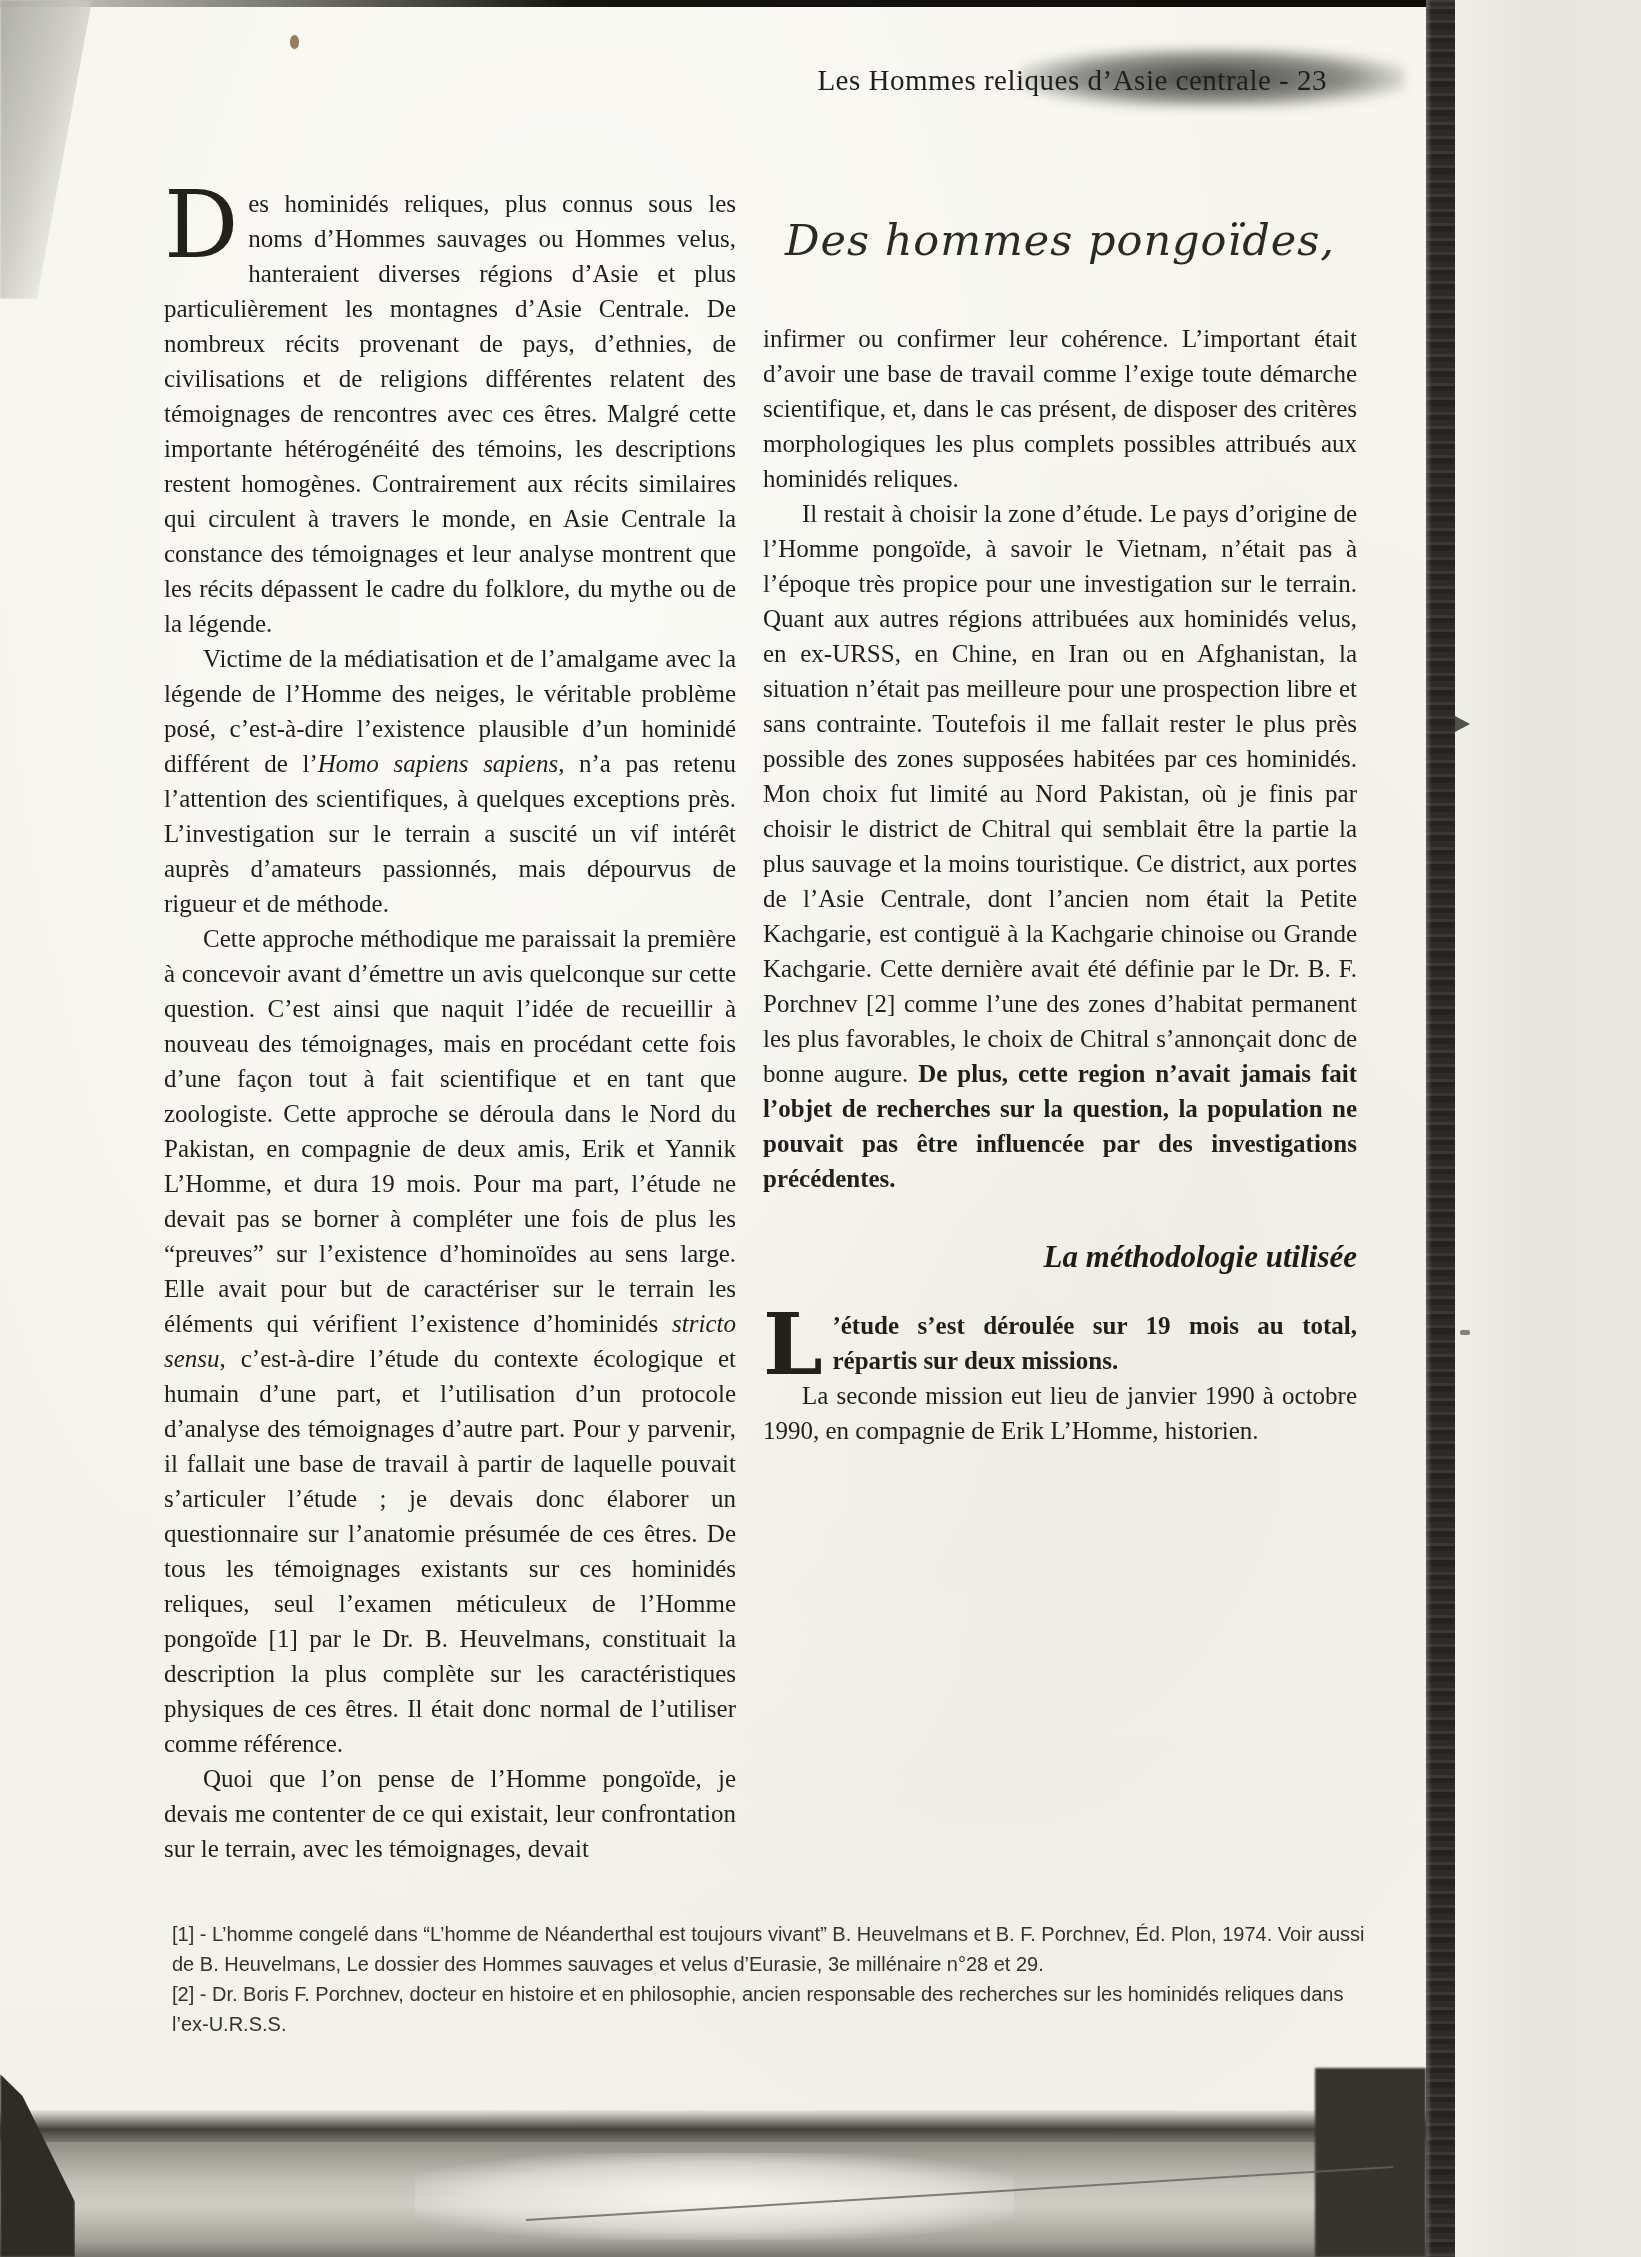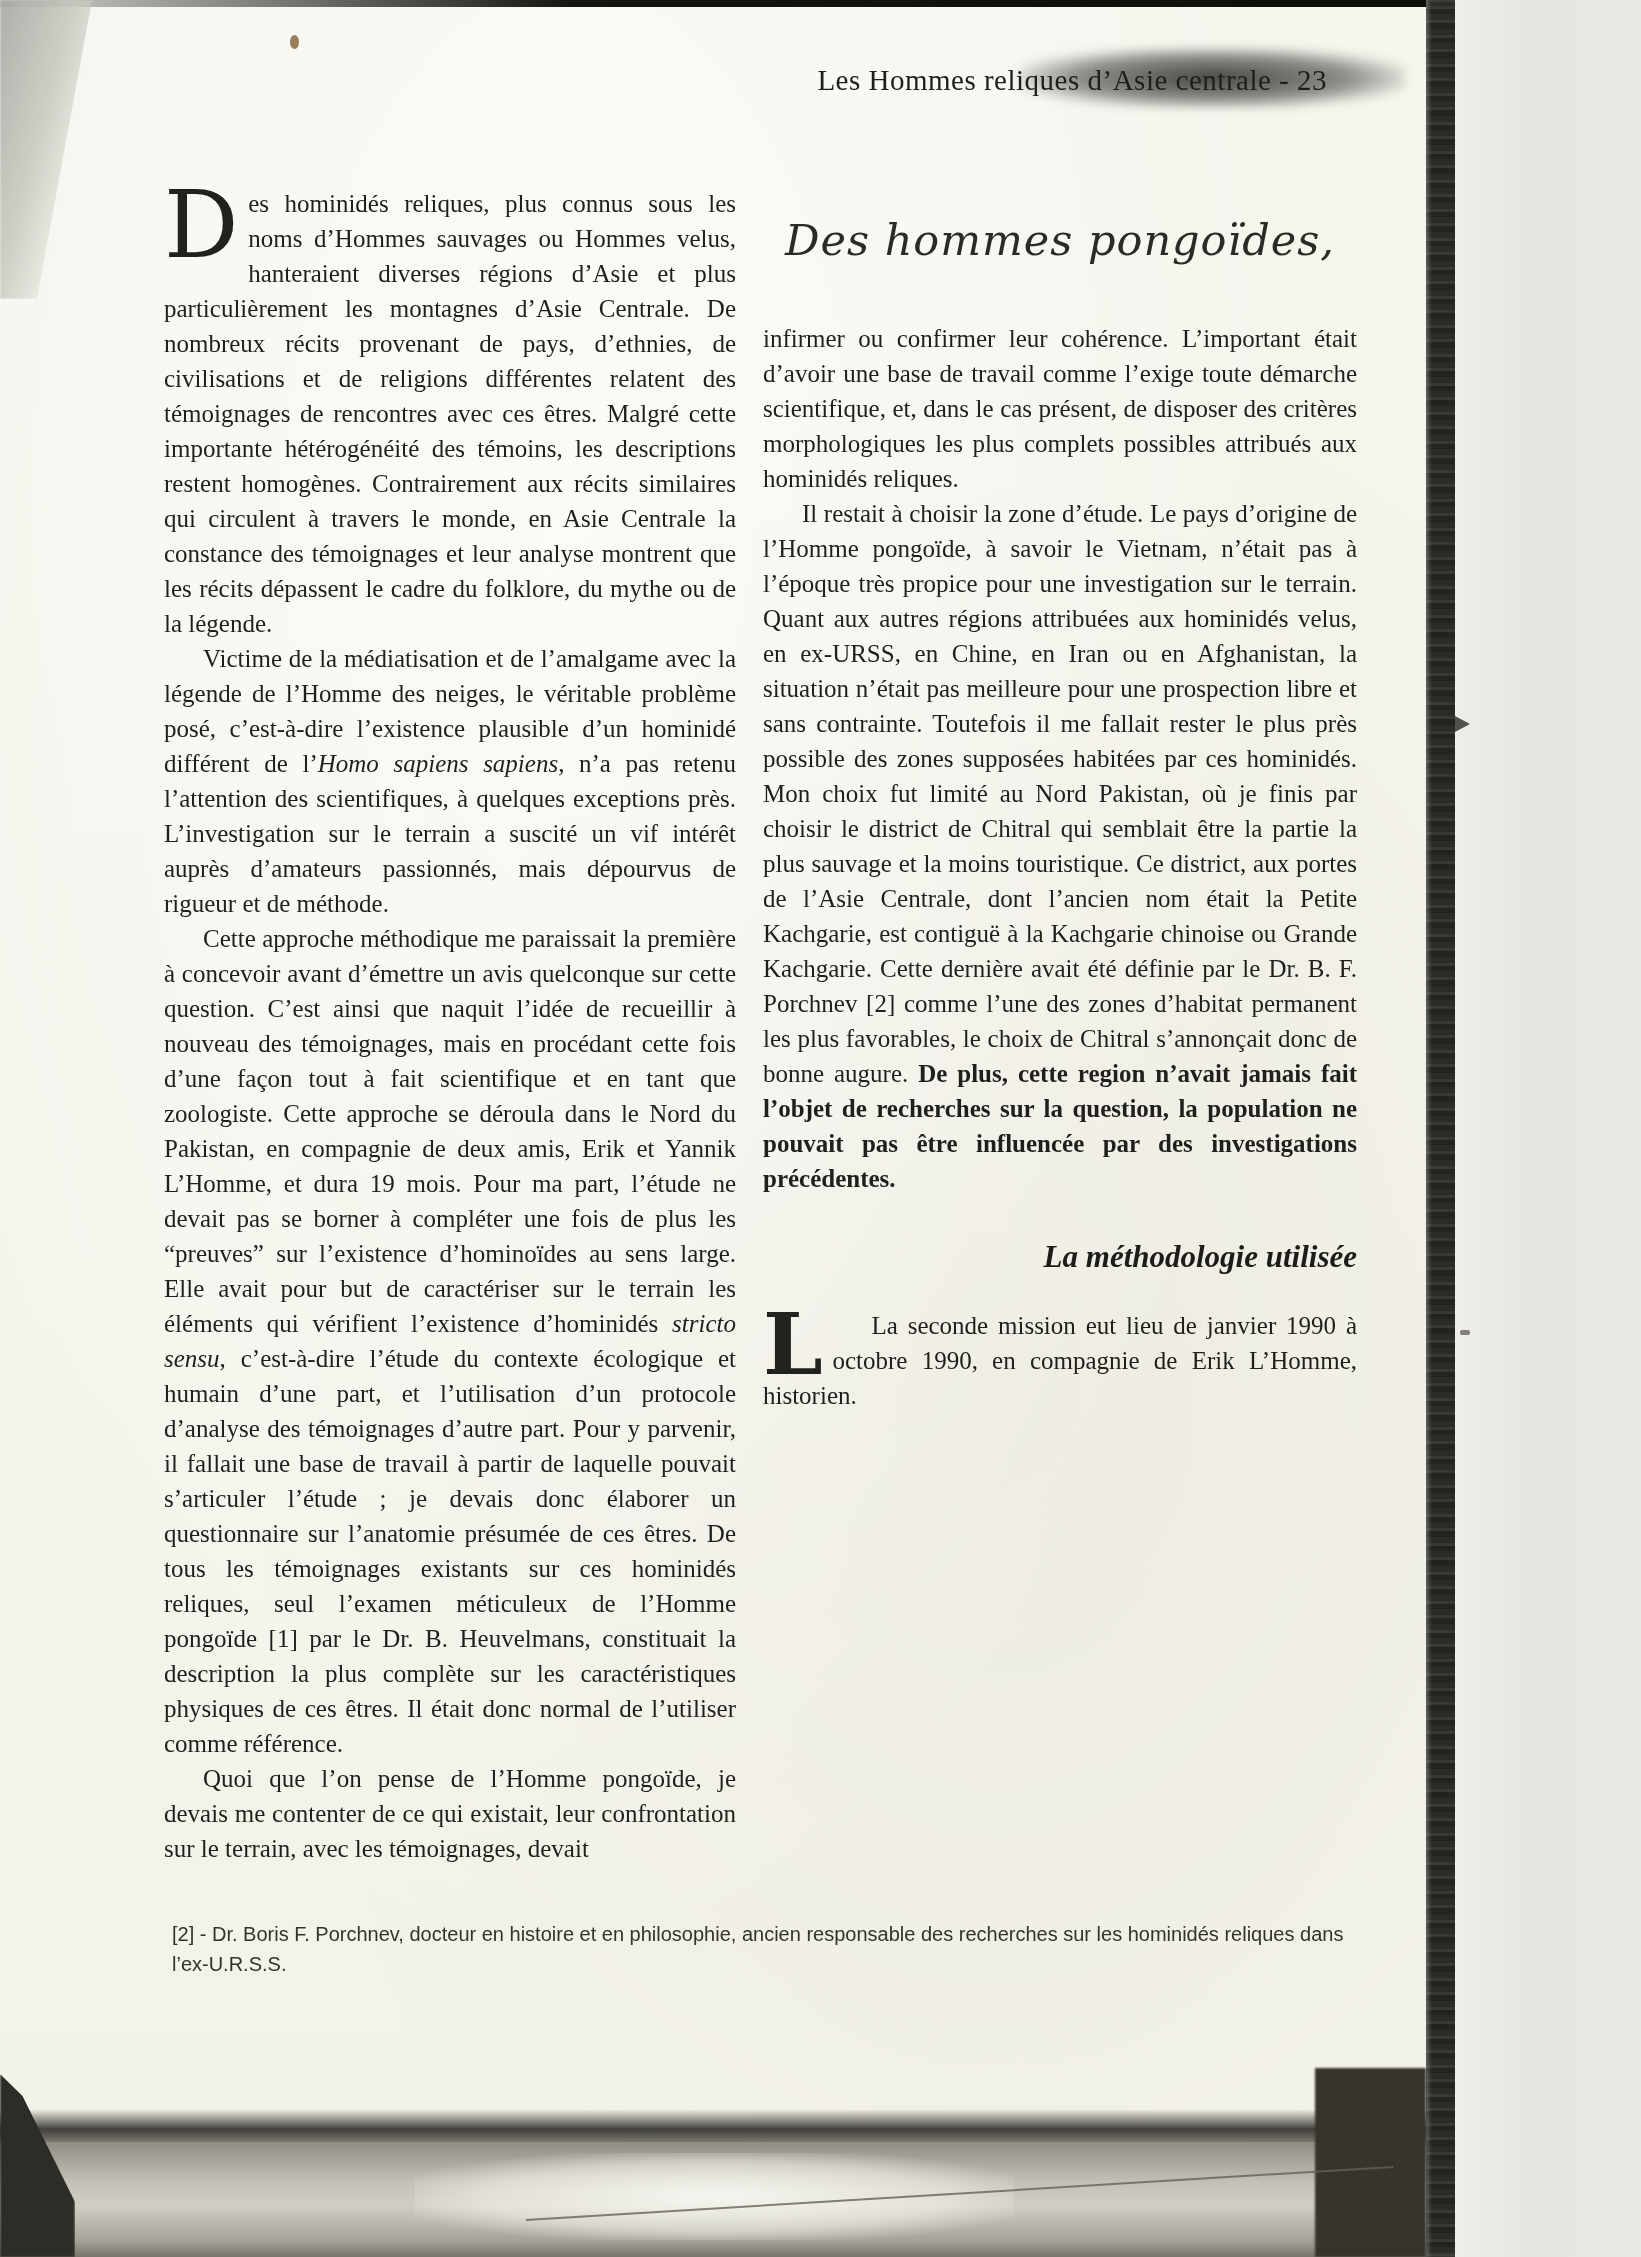--- a/index.html
+++ b/index.html
@@ -160,28 +160,29 @@
     <div class="hl-line">Des hommes pongoïdes,</div>
   </div>
   <p>
     <span>infirmer ou confirmer leur cohérence. L’important était d’avoir une base de travail comme l’exige toute démarche scientifique, et, dans le cas présent, de disposer des critères morphologiques les plus complets possibles attribués aux hominidés reliques.</span>
   </p>
   <p class="indent">
     <span>Il restait à choisir la zone d’étude. Le pays d’origine de l’Homme pongoïde, à savoir le Vietnam, n’était pas à l’époque très propice pour une investigation sur le terrain. Quant aux autres régions attribuées aux hominidés velus, en ex-URSS, en Chine, en Iran ou en Afghanistan, la situation n’était pas meilleure pour une prospection libre et sans contrainte. Toutefois il me fallait rester le plus près possible des zones supposées habitées par ces hominidés. Mon choix fut limité au Nord Pakistan, où je finis par choisir le district de Chitral qui semblait être la partie la plus sauvage et la moins touristique. Ce district, aux portes de l’Asie Centrale, dont l’ancien nom était la Petite Kachgarie, est contiguë à la Kachgarie chinoise ou Grande Kachgarie. Cette dernière avait été définie par le Dr. B. F. Porchnev [2] comme l’une des zones d’habitat permanent les plus favorables, le choix de Chitral s’annonçait donc de bonne augure. </span><span class="bold">De plus, cette region n’avait jamais fait l’objet de recherches sur la question, la population ne pouvait pas être influencée par des investigations précédentes.</span>
   </p>
   <p class="subhead">La méthodologie utilisée</p>
   <p>
-    <span class="dropcap dropcap-l">L</span>
+    <span class="dropcap dropcap-l">L</span><span class="bold">’étude s’est déroulée sur 19 mois au total, répartis sur deux missions.</span>
   </p>
   <p class="indent">
     <span>La seconde mission eut lieu de janvier 1990 à octobre 1990, en compagnie de Erik L’Homme, historien.</span>
   </p>
 </div>
 
 <div class="footnotes">
+  <p>[1] - L’homme congelé dans “L’homme de Néanderthal est toujours vivant” B. Heuvelmans et B. F. Porchnev, Éd. Plon, 1974. Voir aussi de B. Heuvelmans, Le dossier des Hommes sauvages et velus d’Eurasie, 3e millénaire n°28 et 29.</p>
   <p>[2] - Dr. Boris F. Porchnev, docteur en histoire et en philosophie, ancien responsable des recherches sur les hominidés reliques dans l’ex-U.R.S.S.</p>
 </div>
 
 <div class="bottom-edge speckle"></div>
 <div class="bottom-area speckle"></div>
 <div class="bottom-white-patch"></div>
 <div class="bottom-left-corner speckle"></div>
 <div class="bottom-right-block speckle"></div>
 <div class="bottom-diagonal"></div>
 

